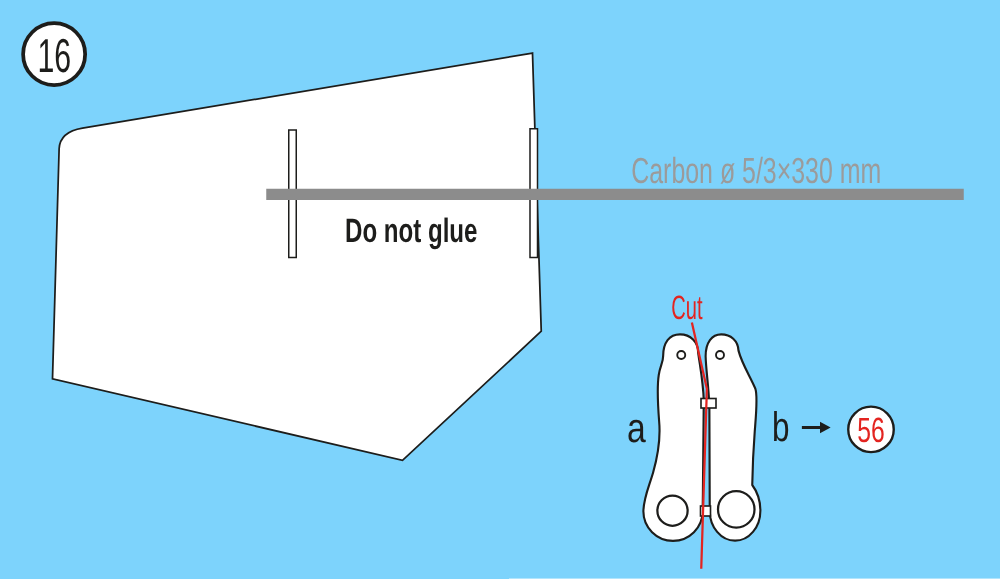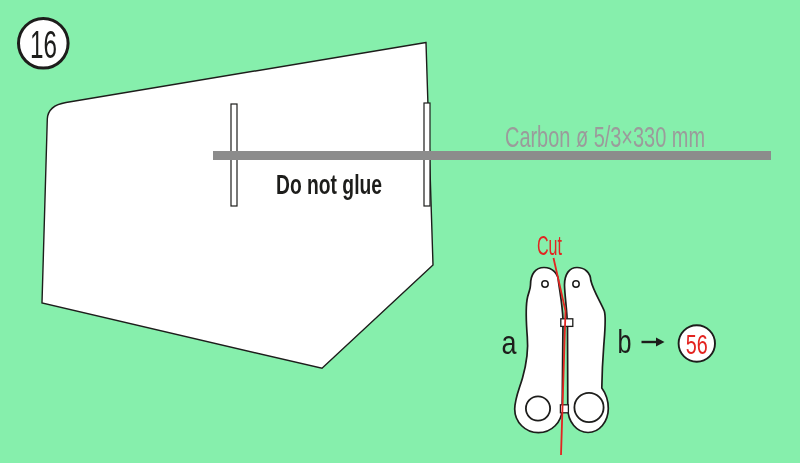--- a/index.html
+++ b/index.html
@@ -1,19 +1,19 @@
 <!DOCTYPE html>
 <html><head>
 <meta charset="utf-8">
 <style>
   html,body{margin:0;padding:0;background:#ffffff;}
   .canvas{
     position:relative;
     width:800px;height:463px;
-    background:#86efac;
+    background:#7dd3fc;
     font-family:"Liberation Sans", sans-serif;
     overflow:hidden;
   }
   svg text{ font-family:"Liberation Sans", sans-serif; }
   .gray-label { fill:#9b9b9b; font-size:29px; }
   .bold-label { fill:#1d1d1b; font-size:27px; font-weight:bold; }
   .red-label  { fill:#e32420; font-size:27px; }
   .part-label { fill:#1d1d1b; font-size:33px; }
   .num-label  { fill:#1d1d1b; font-size:38px; }
   .pn-label   { fill:#e32420; font-size:28px; }

